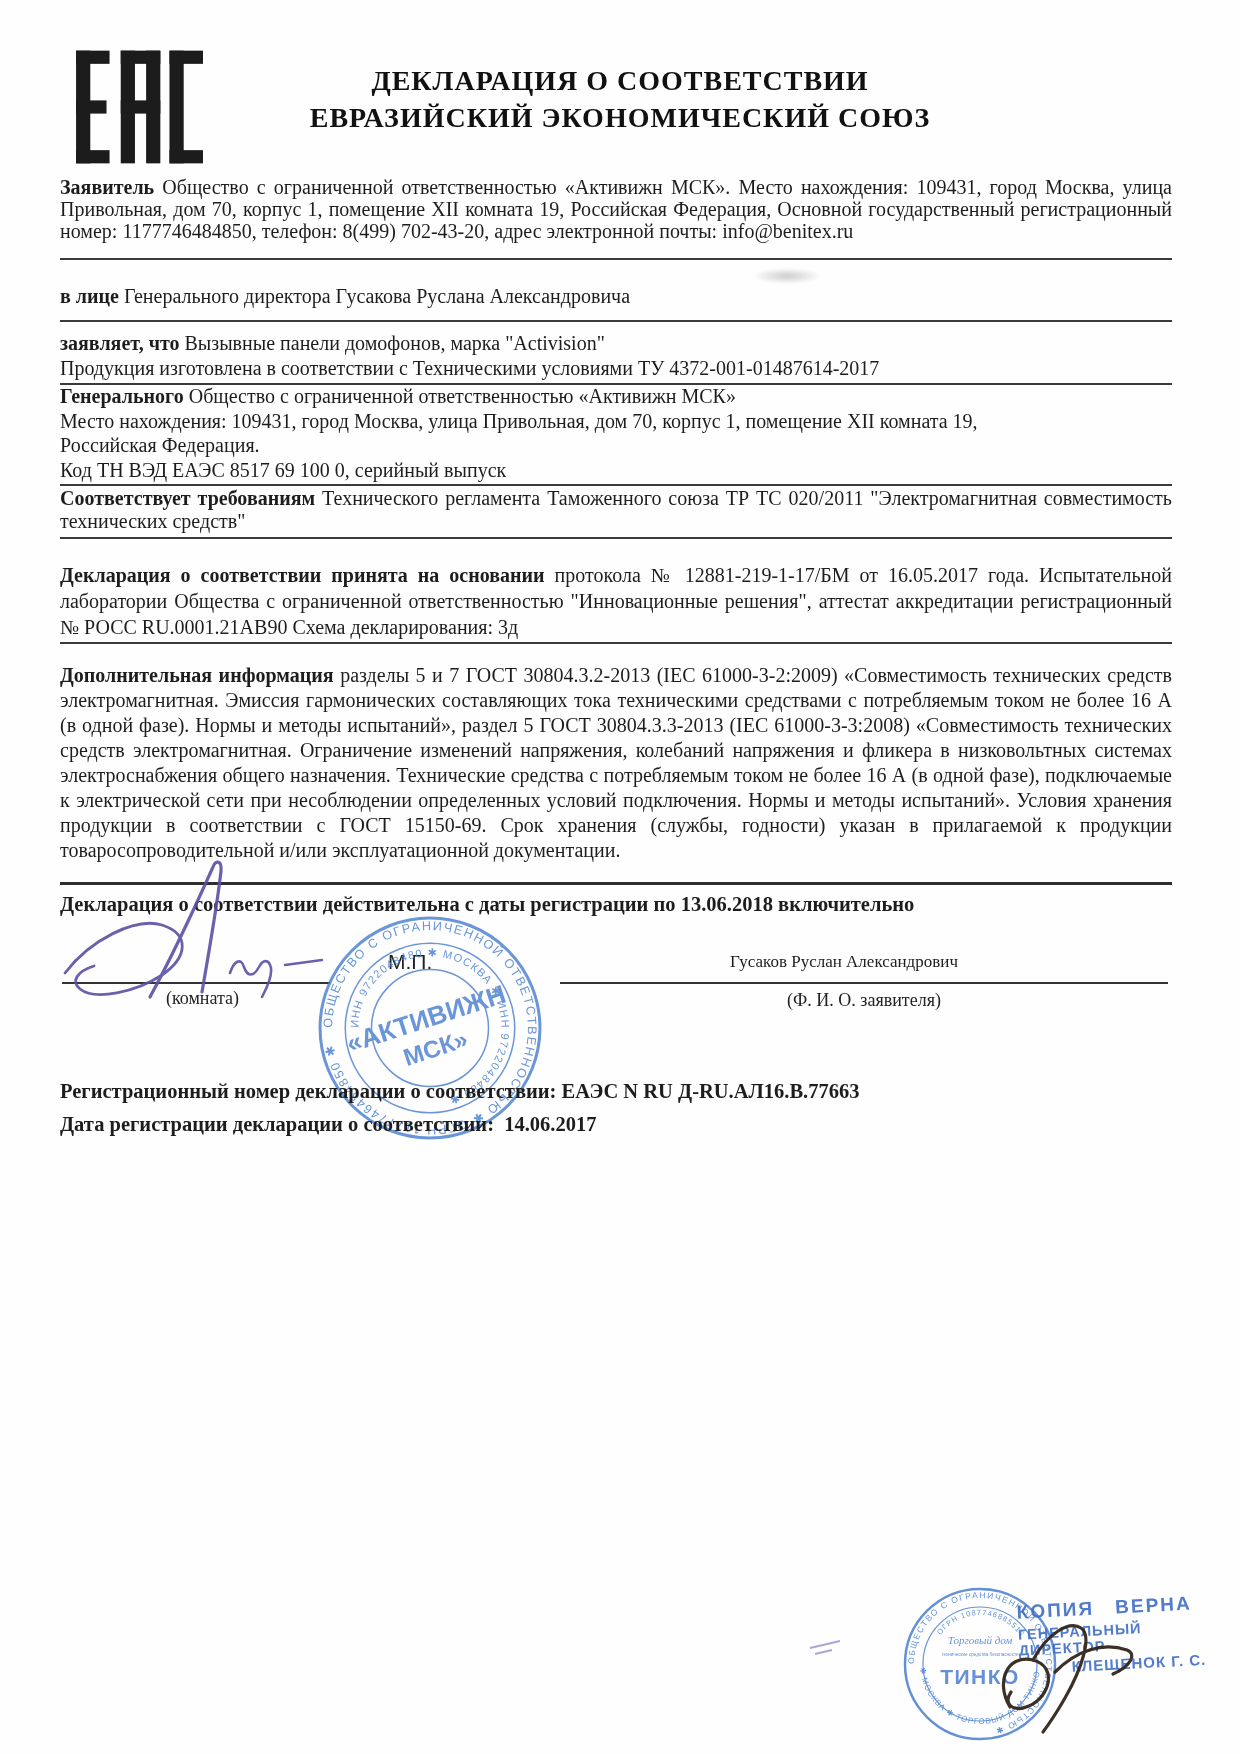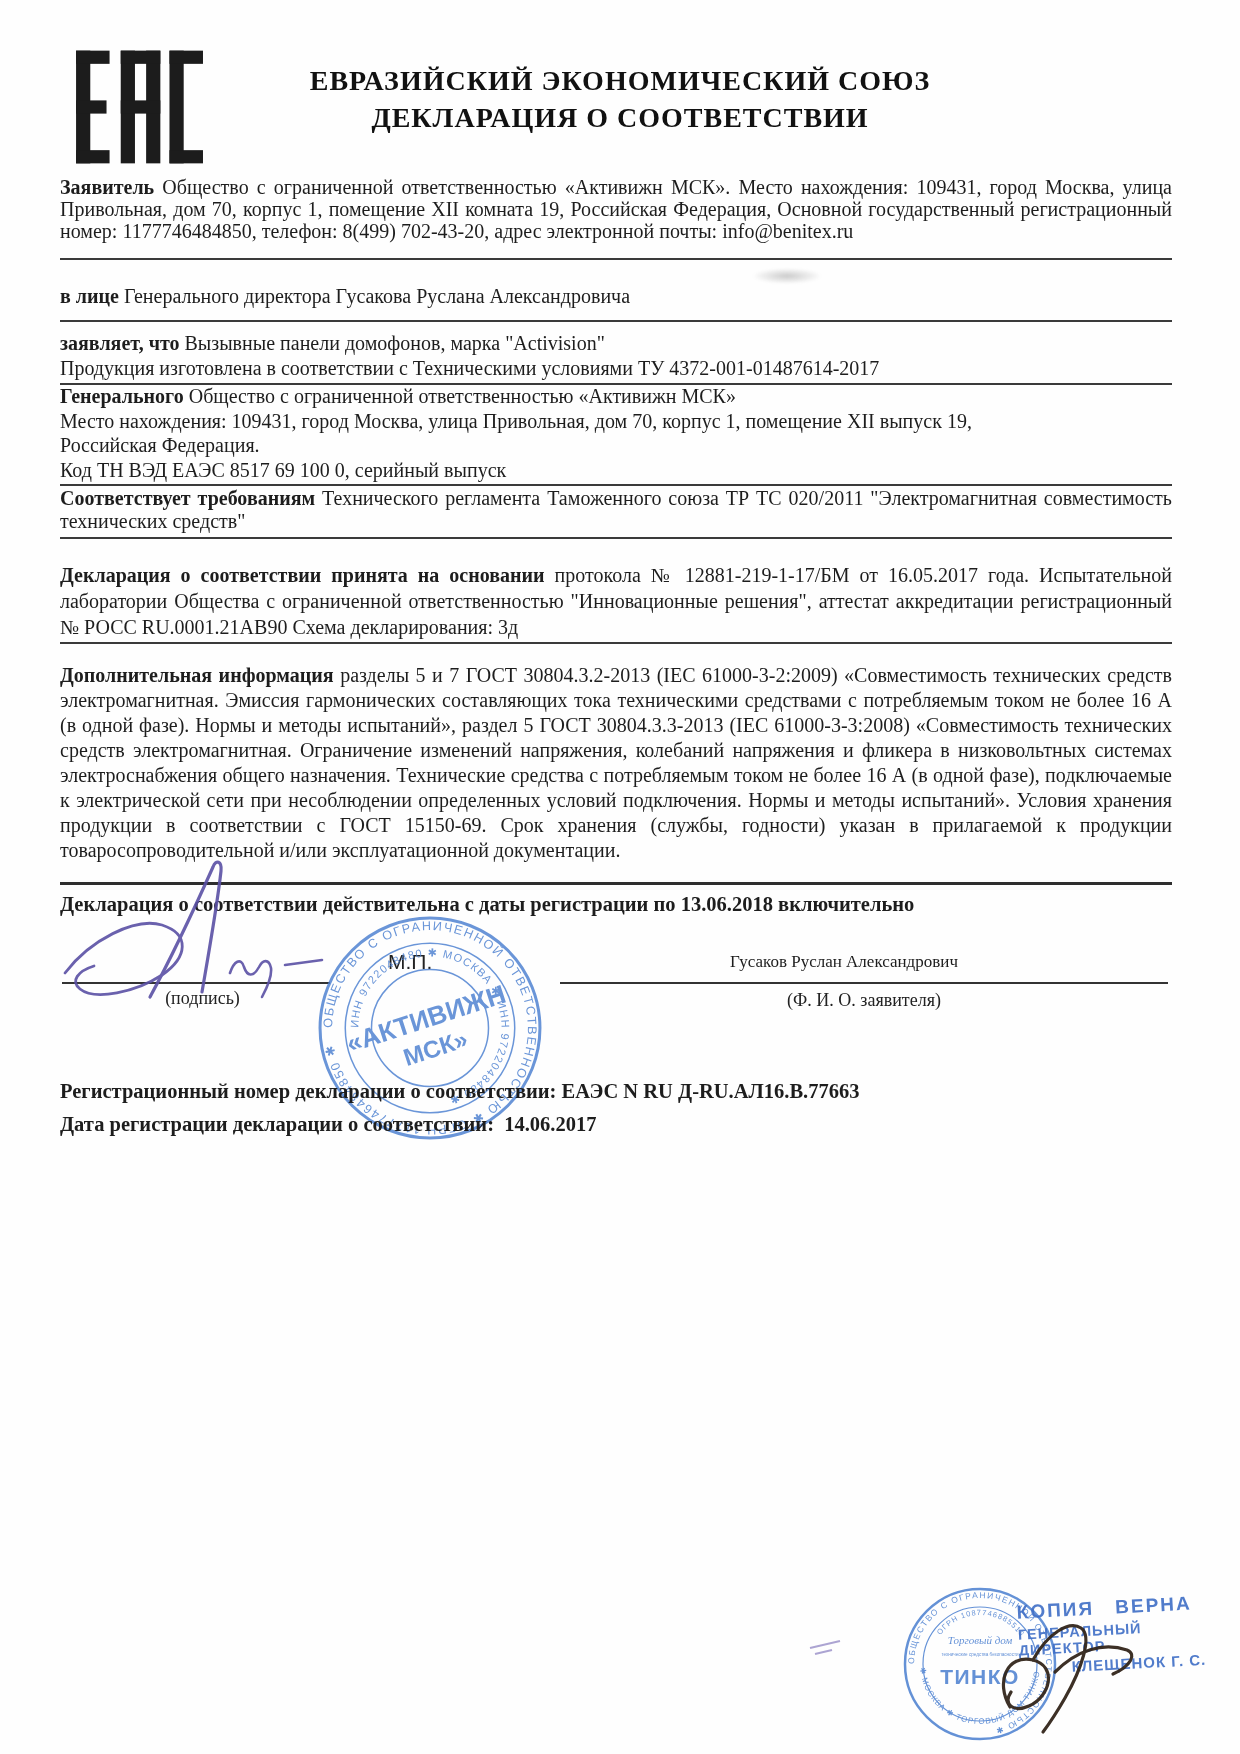--- a/index.html
+++ b/index.html
@@ -51,61 +51,61 @@
         <rect x="48" y="2" width="39" height="13"></rect>
         <rect x="48" y="51" width="39" height="13"></rect>
         <rect x="96" y="2" width="14" height="111"></rect>
         <rect x="96" y="2" width="33" height="13"></rect>
         <rect x="96" y="100" width="33" height="13"></rect>
       </g>
     </svg>
   </div>
 
   <div class="title-wrap">
+    <div>ДЕКЛАРАЦИЯ О СООТВЕТСТВИИ</div>
     <div>ЕВРАЗИЙСКИЙ ЭКОНОМИЧЕСКИЙ СОЮЗ</div>
-    <div>ДЕКЛАРАЦИЯ О СООТВЕТСТВИИ</div>
   </div>
 
   <div class="sec doc-text rule" style="top:176px;line-height:22px;padding-bottom:16px;">
     <b class="lead">Заявитель</b><span> Общество с ограниченной ответственностью «Активижн МСК». Место нахождения: 109431, город Москва, улица Привольная, дом 70, корпус 1, помещение XII комната 19, Российская Федерация, Основной государственный регистрационный номер: 1177746484850, телефон: 8(499) 702-43-20, адрес электронной почты: info@benitex.ru</span>
   </div>
 
   <div class="sec doc-text rule" style="top:284px;line-height:24px;padding-bottom:12px;">
     <b class="lead">в лице</b><span> Генерального директора Гусакова Руслана Александровича</span>
   </div>
   <div class="smudge"></div>
 
   <div class="sec doc-text rule" style="top:331px;line-height:25px;padding-bottom:2px;">
     <div><b class="lead">заявляет, что</b><span> Вызывные панели домофонов, марка "Activision"</span></div>
     <div>Продукция изготовлена в соответствии с Техническими условиями ТУ 4372-001-01487614-2017</div>
   </div>
 
   <div class="sec doc-text rule" style="top:384px;line-height:24.5px;padding-bottom:2px;">
     <div><b class="lead">Генерального</b><span> Общество с ограниченной ответственностью «Активижн МСК»</span></div>
-    <div>Место нахождения: 109431, город Москва, улица Привольная, дом 70, корпус 1, помещение XII выпуск 19,</div>
+    <div>Место нахождения: 109431, город Москва, улица Привольная, дом 70, корпус 1, помещение XII комната 19,</div>
     <div>Российская Федерация.</div>
     <div>Код ТН ВЭД ЕАЭС 8517 69 100 0, серийный выпуск</div>
   </div>
 
   <div class="sec doc-text rule" style="top:487px;line-height:23px;padding-bottom:4px;">
     <b class="lead">Соответствует требованиям</b><span> Технического регламента Таможенного союза ТР ТС 020/2011 "Электромагнитная совместимость технических средств"</span>
   </div>
 
   <div class="sec doc-text rule" style="top:562px;line-height:26px;padding-bottom:2px;">
     <b class="lead">Декларация о соответствии принята на основании</b><span> протокола № 12881-219-1-17/БМ от 16.05.2017 года. Испытательной лаборатории Общества с ограниченной ответственностью "Инновационные решения", аттестат аккредитации регистрационный № РОСС RU.0001.21АВ90 Схема декларирования: 3д</span>
   </div>
 
   <div class="sec doc-text rule-thick" style="top:663px;line-height:25px;padding-bottom:19px;">
     <b class="lead">Дополнительная информация</b><span>  разделы 5 и 7 ГОСТ 30804.3.2-2013 (IEC 61000-3-2:2009) «Совместимость технических средств электромагнитная. Эмиссия гармонических составляющих тока техническими средствами с потребляемым током не более 16 А (в одной фазе). Нормы и методы испытаний»,  раздел 5 ГОСТ 30804.3.3-2013 (IEC 61000-3-3:2008) «Совместимость технических средств электромагнитная. Ограничение изменений напряжения, колебаний напряжения и фликера в низковольтных системах электроснабжения общего назначения. Технические средства с потребляемым током не более 16 А (в одной фазе), подключаемые к электрической сети при несоблюдении определенных условий подключения. Нормы и методы испытаний». Условия хранения продукции в соответствии с ГОСТ 15150-69. Срок хранения (службы, годности) указан в прилагаемой к продукции товаросопроводительной и/или эксплуатационной документации.</span>
   </div>
 
   <div class="sec boldline" style="top:893px;">Декларация о соответствии действительна с даты регистрации  по 13.06.2018 включительно</div>
 
   <div class="sig-line" style="left:62px;top:982px;width:268px;"></div>
-  <div class="caption center-txt" style="position:absolute;left:120px;top:988px;width:165px;">(подпись)</div>
+  <div class="caption center-txt" style="position:absolute;left:120px;top:988px;width:165px;">(комната)</div>
 
   <div style="position:absolute;left:368px;top:950px;font-size:21px;font-family:'Liberation Sans',sans-serif;color:#222;margin-left:20px;">М.П.</div>
 
   <div class="sig-line" style="left:560px;top:982px;width:608px;"></div>
   <div class="center-txt" style="position:absolute;left:540px;top:952px;width:608px;font-size:17px;">Гусаков Руслан Александрович</div>
   <div class="caption center-txt" style="position:absolute;left:560px;top:990px;width:608px;">(Ф. И. О. заявителя)</div>
 
   <svg style="position:absolute;left:50px;top:845px;" width="320" height="180" viewBox="0 0 320 180">
     <g fill="none" stroke="#5b51a5" stroke-linecap="round" opacity="0.9">
       <path stroke-width="2.8" d="M15,128 C40,95 85,72 112,80 C140,89 138,112 112,130 C86,147 45,156 30,144 C20,136 28,126 44,121"></path>

